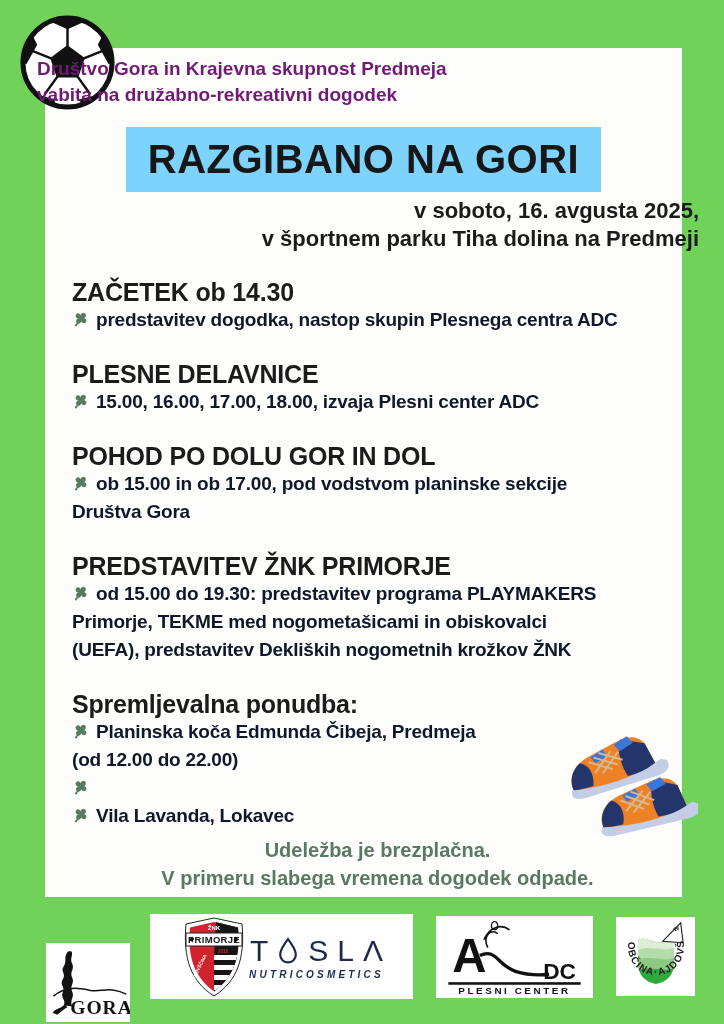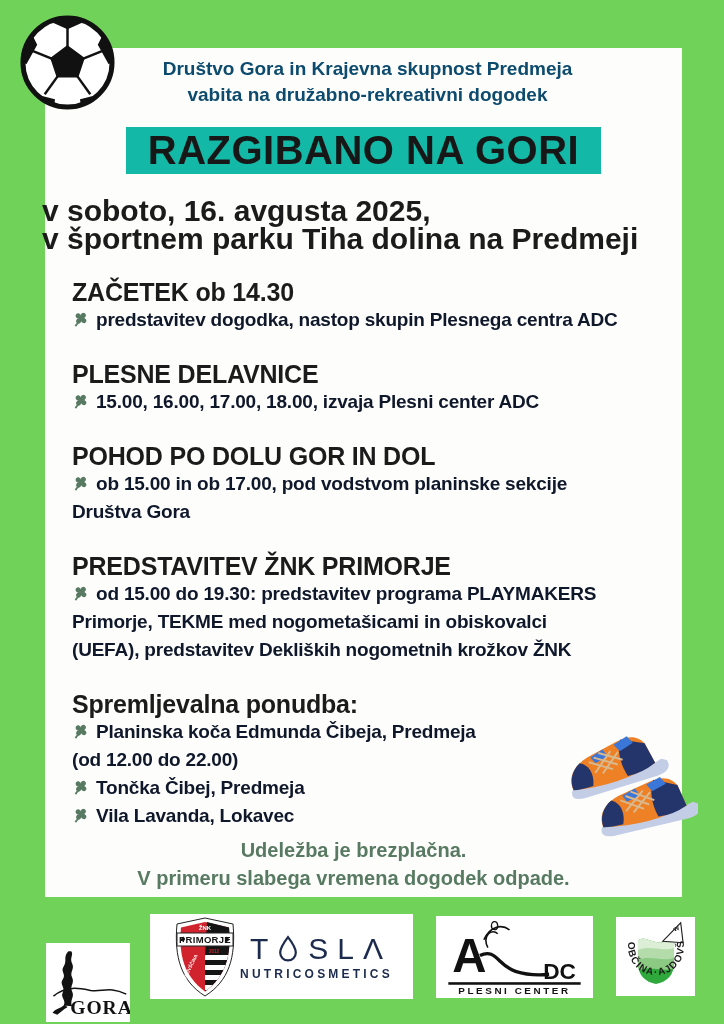--- a/index.html
+++ b/index.html
@@ -3,44 +3,44 @@
 <meta charset="utf-8">
 <style>
   html,body{margin:0;padding:0;}
   body{
     width:724px;height:1024px;position:relative;overflow:hidden;
     background:#70d258;
     font-family:"Liberation Sans",sans-serif;
     -webkit-font-smoothing:antialiased;
   }
   .panel{position:absolute;left:45px;top:48px;width:637px;height:849px;background:#fdfdfb;}
-  .invite{position:absolute;left:49px;top:56px;width:637px;text-align:center;
-    color:#0c4a6e;font-size:19px;font-weight:700;line-height:26px;}
+  .invite{position:absolute;left:37px;top:56px;width:637px;
+    color:#701a75;font-size:19px;font-weight:700;line-height:26px;}
   .title-wrap{position:absolute;left:45px;top:127px;width:637px;text-align:center;}
-  .title{display:inline-block;background:#14b8a6;color:#171717;
-    font-size:40px;font-weight:800;letter-spacing:.5px;padding:2px 22px;line-height:43px;}
-  .date{position:absolute;left:42px;top:197px;width:637px;text-align:left;
-    color:#1b1b1b;font-size:30px;font-weight:800;line-height:28px;}
+  .title{display:inline-block;background:#7dd3fc;color:#171717;
+    font-size:40px;font-weight:800;letter-spacing:.5px;padding:11px 22px;line-height:43px;}
+  .date{position:absolute;left:62px;top:197px;width:637px;text-align:right;
+    color:#1b1b1b;font-size:22px;font-weight:800;line-height:28px;}
   .content{position:absolute;left:72px;top:278px;width:600px;}
   .section{margin-bottom:26px;}
   .heading{color:#1b1b1b;font-size:25px;font-weight:800;line-height:28px;letter-spacing:-.2px;}
   .line{color:#0f172a;font-size:19px;font-weight:700;line-height:28px;letter-spacing:-.2px;white-space:nowrap;}
   .clover{display:inline-block;width:18px;height:18px;margin-right:6px;vertical-align:-2px;}
-  .footer{position:absolute;left:35px;top:836px;width:637px;text-align:center;
+  .footer{position:absolute;left:59px;top:836px;width:637px;text-align:center;
     color:#587a62;font-size:20px;font-weight:700;line-height:28px;}
   .ball{position:absolute;left:18px;top:13px;width:99px;height:99px;}
   .sneakers{position:absolute;left:546px;top:722px;width:152px;height:126px;}
   .logo-box{position:absolute;background:#ffffff;display:flex;align-items:center;justify-content:center;}
   .box-gora{left:46px;top:943px;width:84px;height:79px;}
   .box-pt{left:150px;top:914px;width:263px;height:85px;gap:0;}
   .box-adc{left:436px;top:916px;width:157px;height:82px;}
   .box-obc{left:616px;top:917px;width:79px;height:79px;}
   .tosla{display:flex;flex-direction:column;align-items:center;}
   .tosla-row{display:flex;align-items:center;gap:9px;color:#1c2b4d;font-size:30px;font-weight:500;}
-  .tosla-sub{margin-top:1px;color:#1c2b4d;font-size:12px;font-weight:700;letter-spacing:3.2px;}
+  .tosla-sub{margin-top:1px;color:#1c2b4d;font-size:10px;font-weight:700;letter-spacing:3.2px;font-style:italic;}
 </style>
 </head>
 <body>
 
 <svg width="0" height="0" style="position:absolute" aria-hidden="true">
   <defs>
     <g id="cloverdef">
       <g transform="rotate(40 12 11)" fill="#587a62">
         <path d="M12,11 C7.6,9.4 7.6,2.6 12,2.6 C16.4,2.6 16.4,9.4 12,11 Z"></path>
         <path d="M12,11 C7.6,12.6 7.6,19.4 12,19.4 C16.4,19.4 16.4,12.6 12,11 Z"></path>
@@ -133,21 +133,21 @@
   </div>
 
   <div class="section">
     <div class="heading">Spremljevalna ponudba:</div>
     <div class="line"><span class="clover"><svg viewBox="0 0 24 24">
             <use href="#cloverdef"></use>
           </svg></span><span>Planinska koča Edmunda Čibeja, Predmeja</span></div>
     <div class="line"><span>(od 12.00 do 22.00)</span></div>
     <div class="line"><span class="clover"><svg viewBox="0 0 24 24">
             <use href="#cloverdef"></use>
-          </svg></span><span>Tončka Čibej, Predmeja</span></div>
+          </svg></span></div>
     <div class="line"><span class="clover"><svg viewBox="0 0 24 24">
             <use href="#cloverdef"></use>
           </svg></span><span>Vila Lavanda, Lokavec</span></div>
   </div>
 
 </div>
 
 <svg class="sneakers" viewBox="0 0 152 126">
   <g transform="translate(14,36) rotate(-18)">
       <use href="#shoedef"></use>

